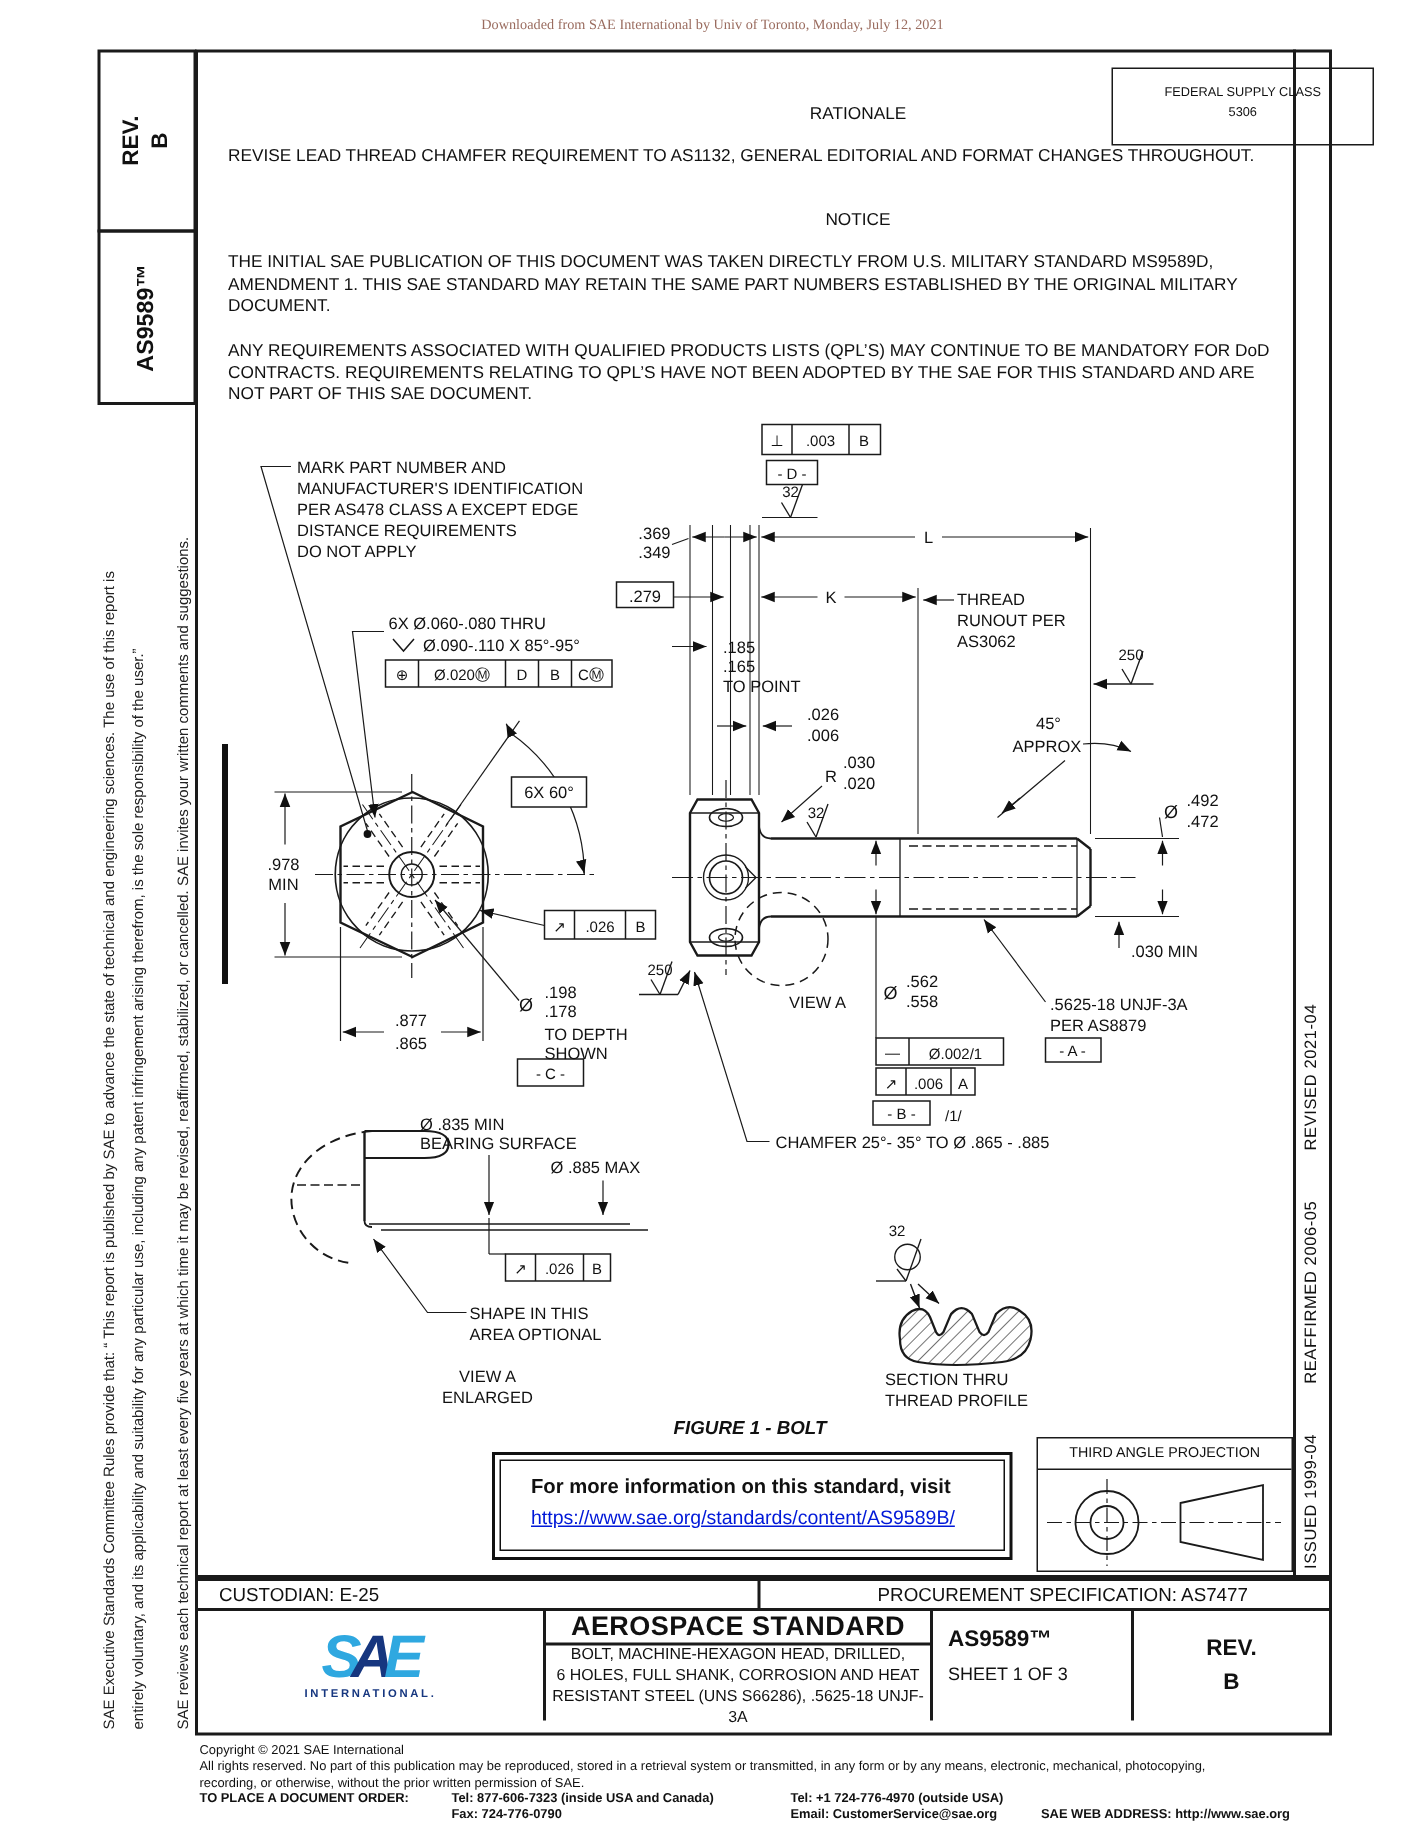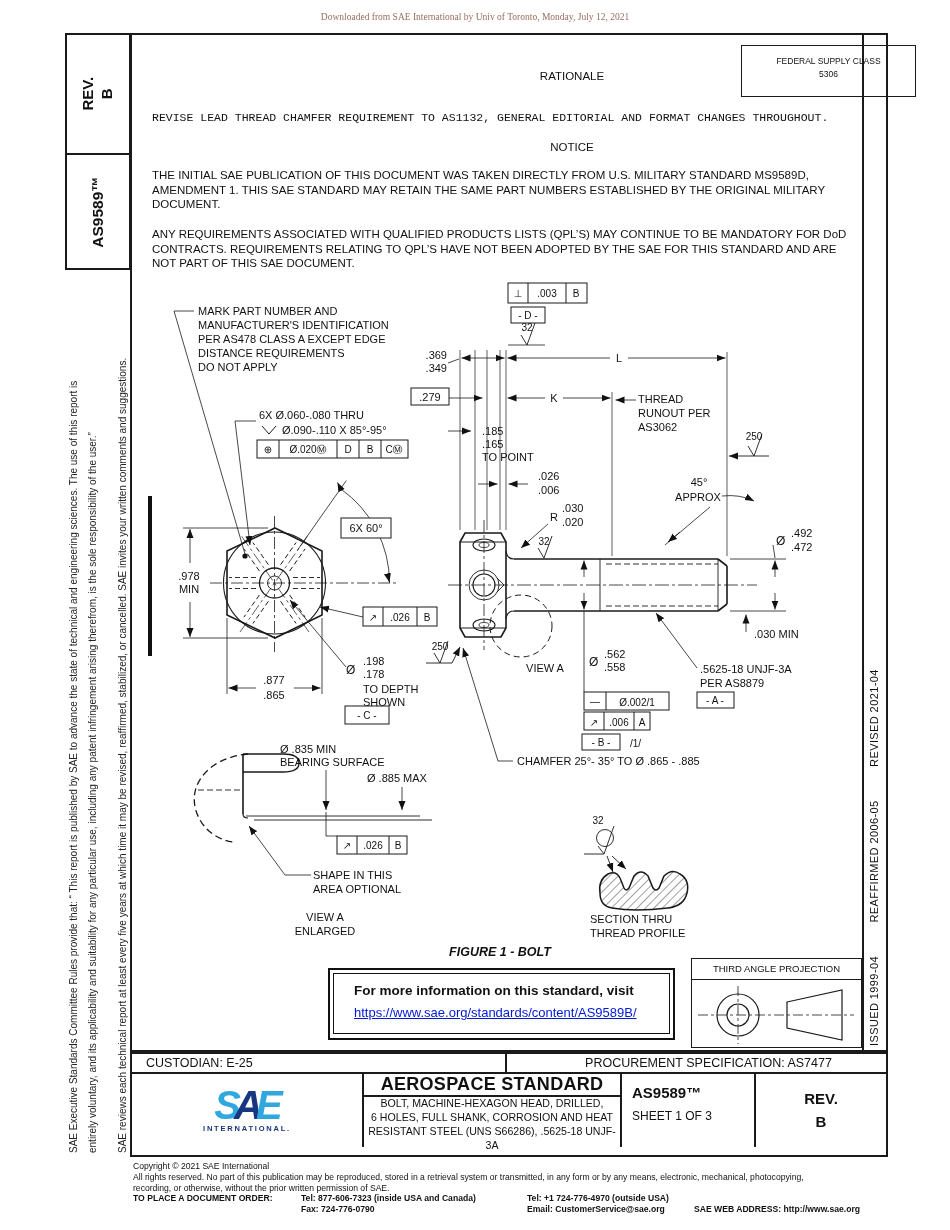--- a/index.html
+++ b/index.html
@@ -84,21 +84,21 @@
   <span>REAFFIRMED 2006-05</span>
   <span>REVISED 2021-04</span>
 </div>
 
 <div class="abs fsc">
   <div>FEDERAL SUPPLY CLASS</div>
   <div>5306</div>
 </div>
 
 <div class="abs h-center" style="top:70px;">RATIONALE</div>
-<div class="abs para" style="top:111px;font-family:Liberation Mono, monospace;">REVISE LEAD THREAD CHAMFER REQUIREMENT TO AS1132, GENERAL EDITORIAL AND FORMAT CHANGES THROUGHOUT.</div>
+<div class="abs para" style="top:97px;">REVISE LEAD THREAD CHAMFER REQUIREMENT TO AS1132, GENERAL EDITORIAL AND FORMAT CHANGES THROUGHOUT.</div>
 <div class="abs h-center" style="top:141px;">NOTICE</div>
 <div class="abs para" style="top:168px;">THE INITIAL SAE PUBLICATION OF THIS DOCUMENT WAS TAKEN DIRECTLY FROM U.S. MILITARY STANDARD MS9589D, AMENDMENT 1. THIS SAE STANDARD MAY RETAIN THE SAME PART NUMBERS ESTABLISHED BY THE ORIGINAL MILITARY DOCUMENT.</div>
 <div class="abs para" style="top:227px;">ANY REQUIREMENTS ASSOCIATED WITH QUALIFIED PRODUCTS LISTS (QPL’S) MAY CONTINUE TO BE MANDATORY FOR DoD CONTRACTS. REQUIREMENTS RELATING TO QPL’S HAVE NOT BEEN ADOPTED BY THE SAE FOR THIS STANDARD AND ARE NOT PART OF THIS SAE DOCUMENT.</div>
 
 <svg class="abs" style="left:130px;top:278px;" width="732" height="688" viewBox="130 278 732 688">
   <defs>
     <marker id="ah" markerWidth="10" markerHeight="8" refX="9" refY="4" orient="auto" markerUnits="userSpaceOnUse">
         <path d="M0,0.5 L9,4 L0,7.5 Z" fill="#111"></path>
       </marker>
     <pattern id="hatch" width="6" height="6" patternTransform="rotate(45)" patternUnits="userSpaceOnUse">

